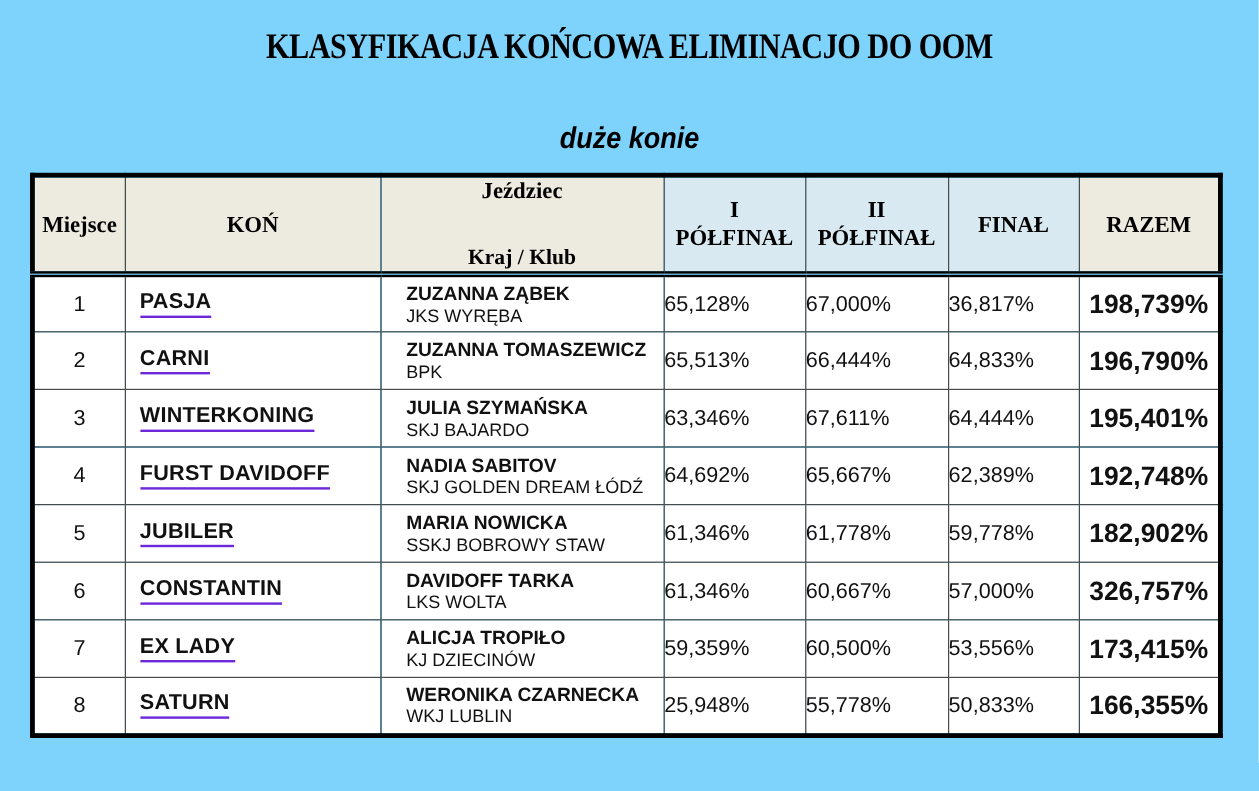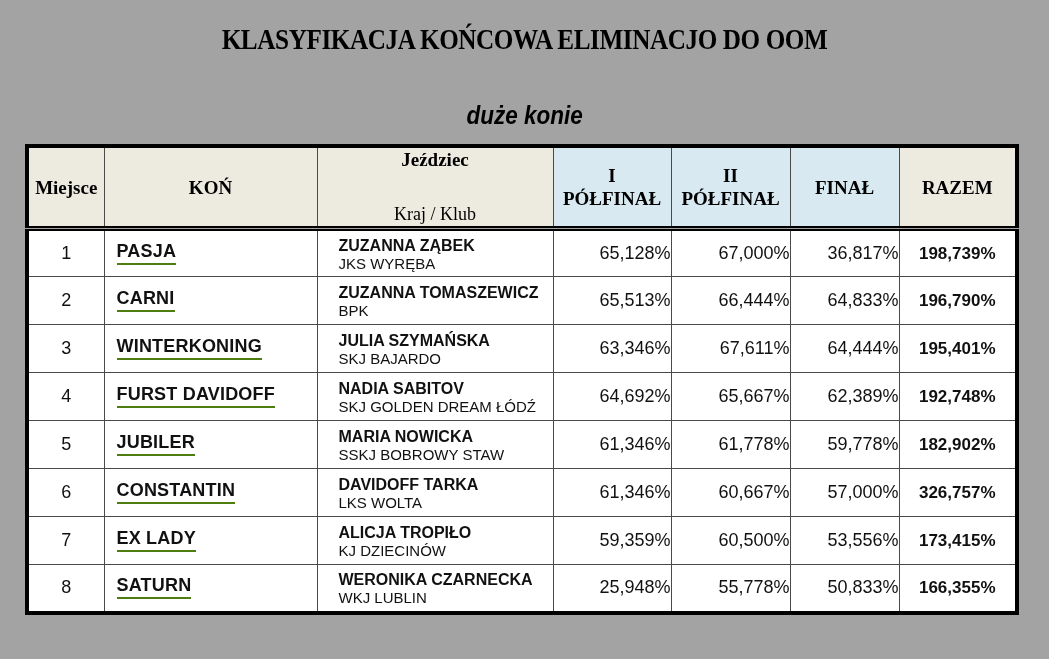--- a/index.html
+++ b/index.html
@@ -8,21 +8,21 @@
     --border-outer: #000000;
     --border-inner: #4A4A4A;
     --text: #111111;
   }
   * { box-sizing: border-box; }
   html, body { margin: 0; padding: 0; background: #ffffff; }
   .doc {
     position: relative;
     width: 1049px;
     height: 659px;
-    background: #a3a3a3;
+    background: #7dd3fc;
     font-family: "Liberation Sans", sans-serif;
     color: var(--text);
     overflow: hidden;
   }
   .title-wrap {
     position: absolute;
     top: 22px; left: 0;
     width: 100%;
     text-align: center;
   }
@@ -74,42 +74,42 @@
     font-family: "Liberation Serif", serif;
     font-weight: 700;
     font-size: 19px;
     line-height: 23px;
     color: #000;
     text-align: center;
     vertical-align: middle;
   }
   .results thead th.blue { background: var(--blue); }
   .h-line { display: block; }
-  .h-sub { display: block; font-weight: 400; font-size: 18px; margin-top: 32px; }
+  .h-sub { display: block; font-weight: 700; font-size: 18px; margin-top: 32px; }
   .results tbody td {
     height: 48px;
     background: #ffffff;
     vertical-align: middle;
   }
   td.place { text-align: center; font-size: 18px; }
   td.horse { padding-left: 12px; text-align: left; }
   .horse-name {
     display: inline-block;
     font-weight: 700;
     font-size: 18px;
     line-height: 1.05;
     letter-spacing: 0.2px;
-    border-bottom: 2px solid #4d7c0f;
+    border-bottom: 2px solid #6d28d9;
     padding-bottom: 2px;
   }
   td.rider { padding-left: 21px; text-align: left; }
   .rider-name { font-weight: 700; font-size: 16px; line-height: 20px; white-space: nowrap; }
   .club-name { font-size: 15px; line-height: 16px; white-space: nowrap; }
-  td.score { text-align: right; font-size: 18px; }
-  td.total { text-align: center; font-size: 17px; font-weight: 700; }
+  td.score { text-align: left; font-size: 18px; }
+  td.total { text-align: center; font-size: 22px; font-weight: 700; }
 </style>
 </head>
 <body>
 
 <div class="doc">
 
   <div class="title-wrap">
     <span class="title-text">KLASYFIKACJA KOŃCOWA ELIMINACJO DO OOM</span>
   </div>
 

